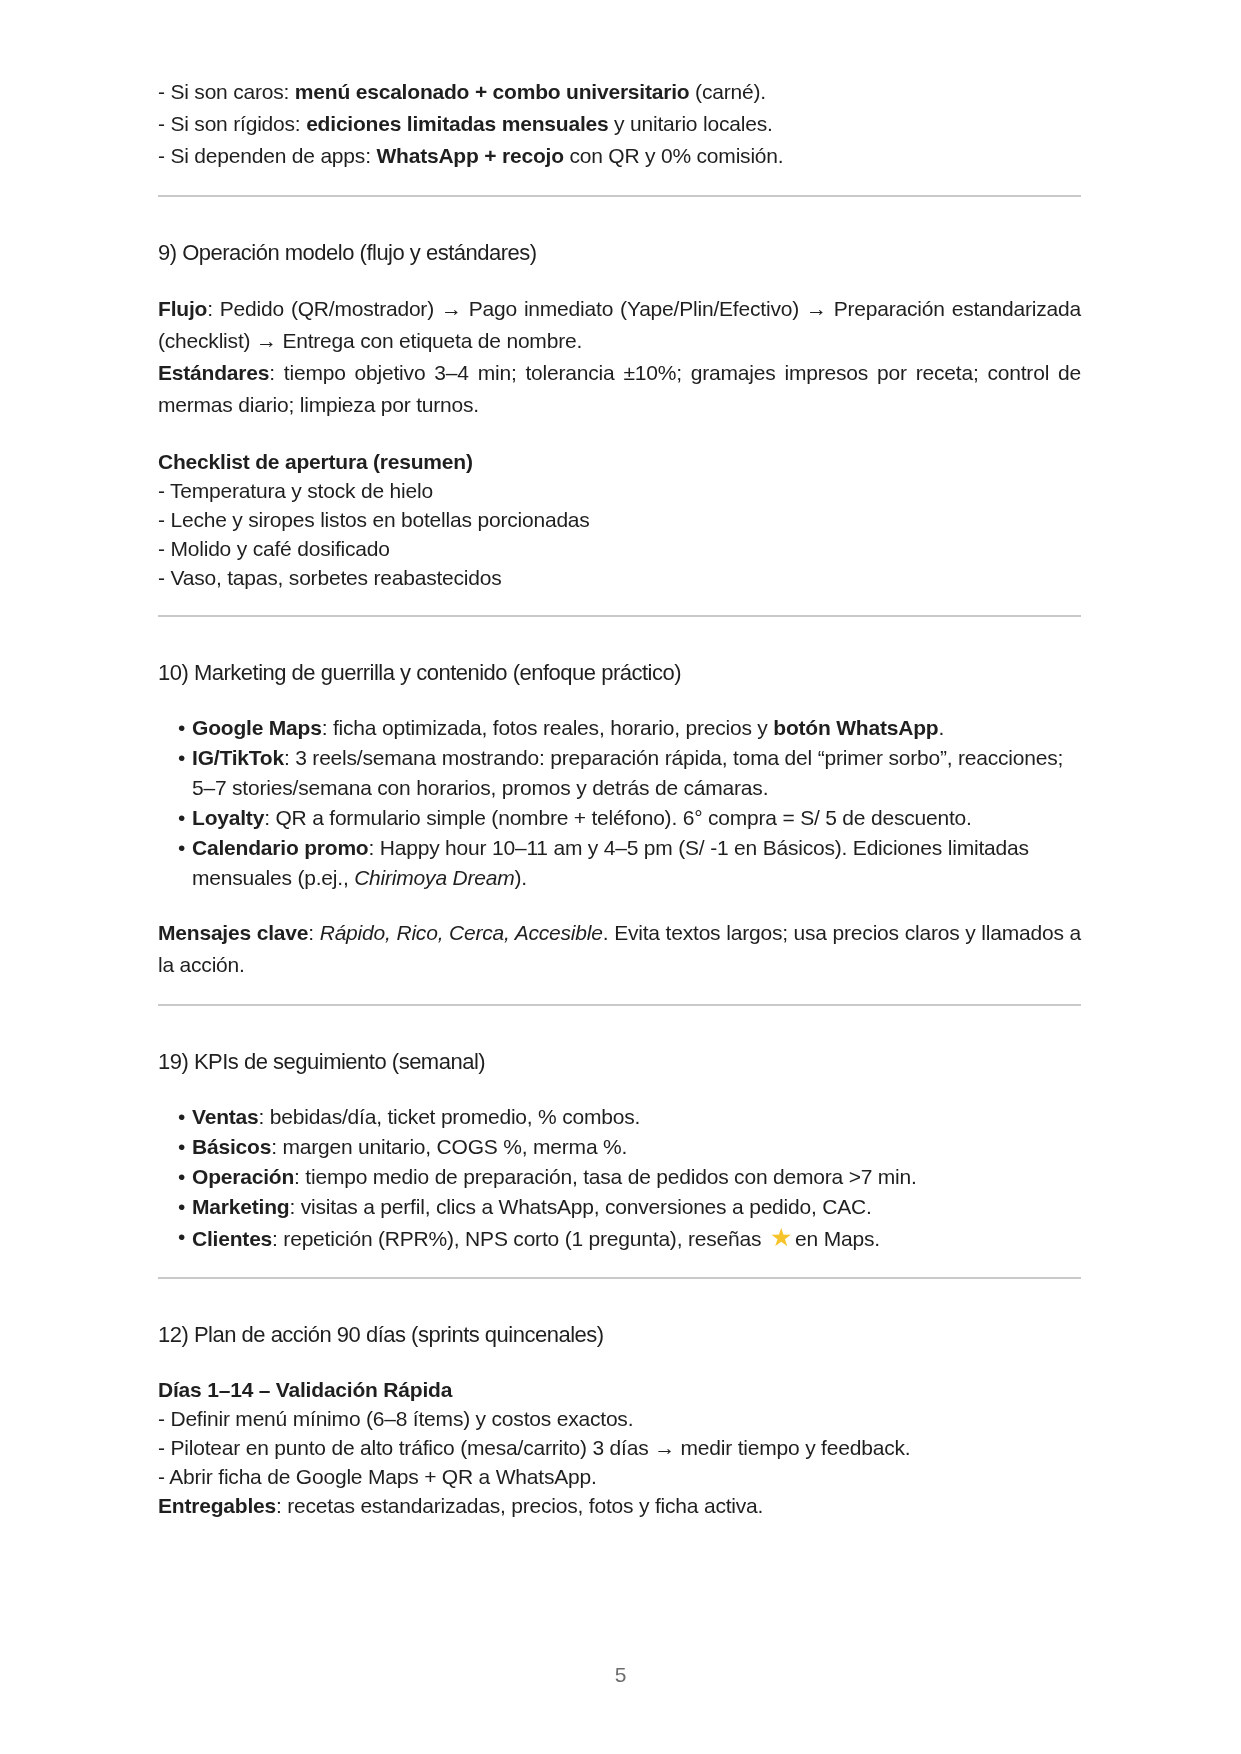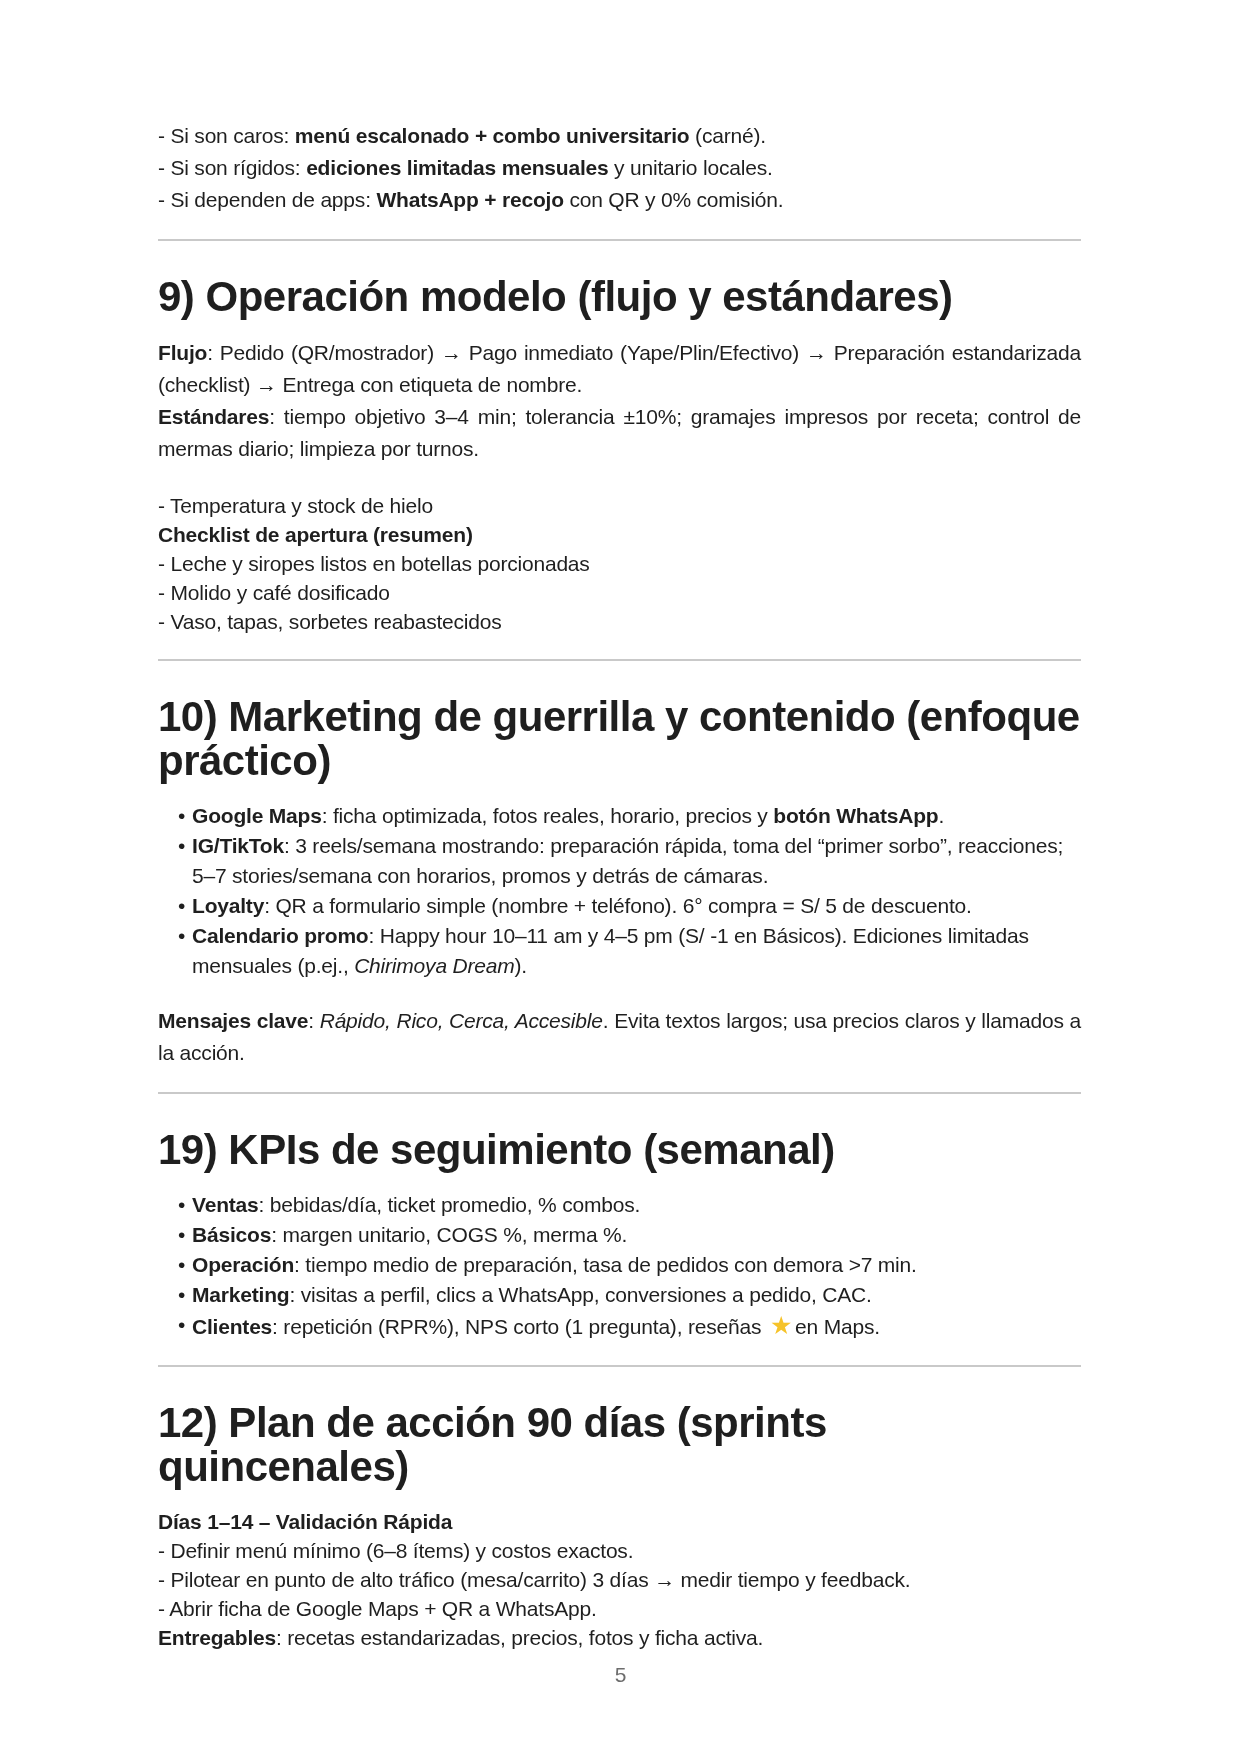--- a/index.html
+++ b/index.html
@@ -15,35 +15,35 @@
     width:1241px;
     height:1754px;
     background:#ffffff;
     color:var(--text);
     font-family:"Liberation Sans","DejaVu Sans",sans-serif;
     font-size:21px;
     letter-spacing:-0.2px;
     overflow:hidden;
   }
   .content{
-    padding:120px 160px 0 158px; 
+    padding:76px 160px 0 158px; 
   }
   .line{ line-height:32px; }
   .para{ line-height:32px; }
   .j{ text-align:justify; }
   .km{ margin-top:24px; }
   .divider{
     border:none;
     border-top:2px solid var(--divider);
     margin:23px 0 0 0;
   }
   .h2{
-    font-size:42px;
+    font-size:22px;
     line-height:44px;
-    font-weight:700;
+    font-weight:400;
     letter-spacing:-0.5px;
     margin:34px 0 18px 0;
   }
   .sublist{ margin:0; }
   .sublist.mt{ margin-top:26px; }
   .sublist .line{ line-height:29px; }
   .subtitle{ font-weight:700; }
   .bullets{
     list-style:none;
     margin:0; padding:0;
@@ -88,22 +88,22 @@
       <p class="line"><span>- Si dependen de apps: </span><span class="b">WhatsApp + recojo</span><span> con QR y 0% comisión.</span></p>
     </section>
 
     <hr class="divider">
 
     <section>
       <h2 class="h2">9) Operación modelo (flujo y estándares)</h2>
       <p class="para j"><span class="b">Flujo</span><span>: Pedido (QR/mostrador) → Pago inmediato (Yape/Plin/Efectivo) → Preparación estandarizada (checklist) → Entrega con etiqueta de nombre.</span></p>
       <p class="para j"><span class="b">Estándares</span><span>: tiempo objetivo 3–4 min; tolerancia ±10%; gramajes impresos por receta; control de mermas diario; limpieza por turnos.</span></p>
       <div class="sublist mt">
+        <p class="line subtitle">Checklist de apertura (resumen)</p>
         <p class="line">- Temperatura y stock de hielo</p>
-        <p class="line subtitle">Checklist de apertura (resumen)</p>
         <p class="line">- Leche y siropes listos en botellas porcionadas</p>
         <p class="line">- Molido y café dosificado</p>
         <p class="line">- Vaso, tapas, sorbetes reabastecidos</p>
       </div>
     </section>
 
     <hr class="divider">
 
     <section>
       <h2 class="h2">10) Marketing de guerrilla y contenido (enfoque práctico)</h2>

